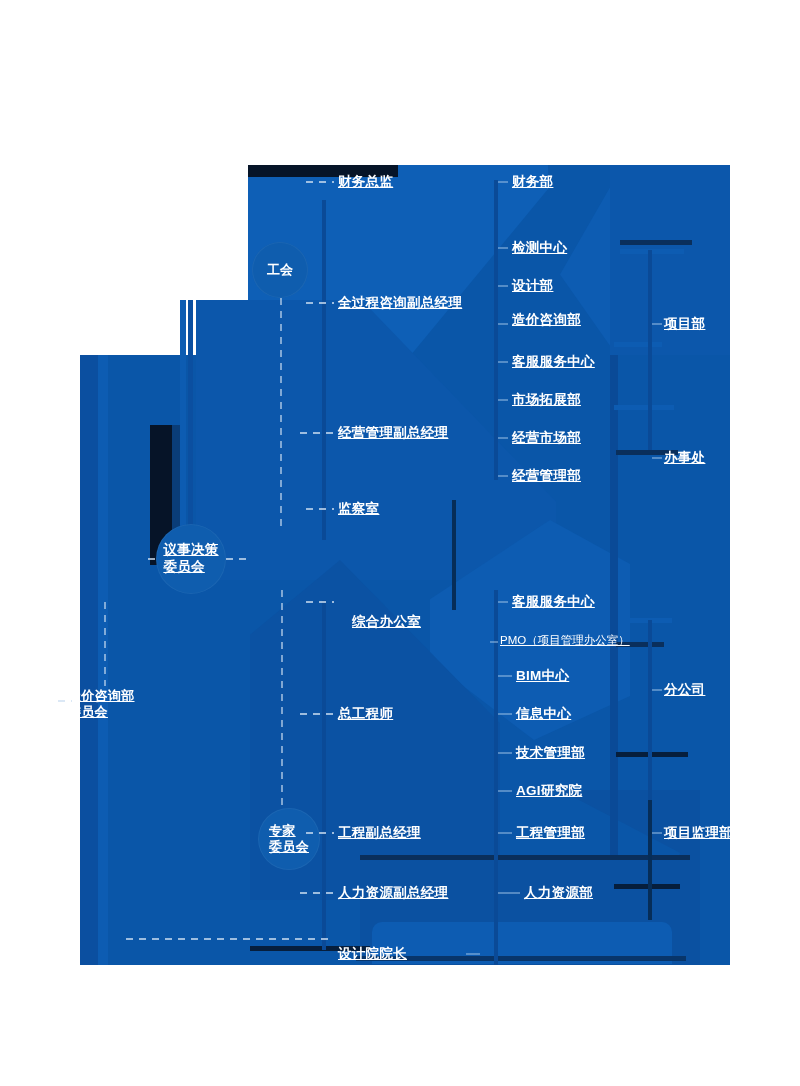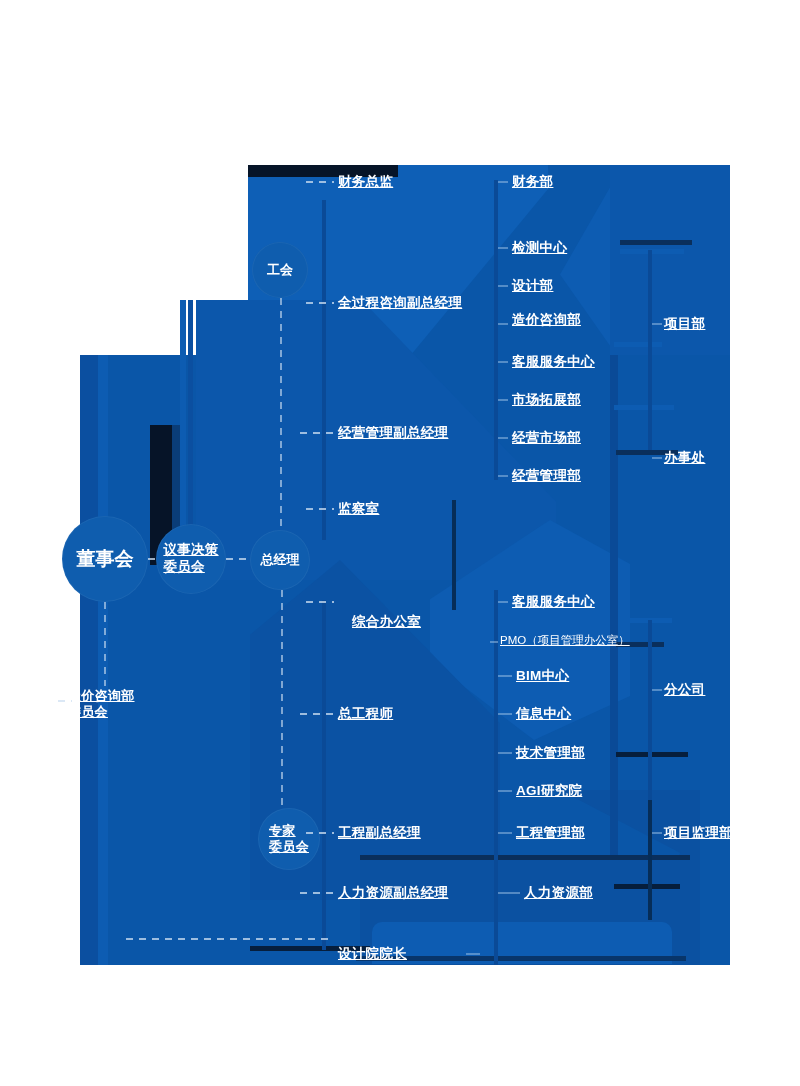--- a/index.html
+++ b/index.html
@@ -114,34 +114,28 @@
 
   <div class="rail" style="left:494px;top:180px;height:300px;"></div>
   <div class="rail" style="left:494px;top:590px;height:375px;"></div>
   <div class="rail dk" style="left:452px;top:500px;height:110px;"></div>
   <div class="rail" style="left:648px;top:250px;height:200px;"></div>
   <div class="rail" style="left:648px;top:620px;height:180px;"></div>
   <div class="rail dk" style="left:648px;top:800px;height:120px;"></div>
   <div class="rail" style="left:322px;top:200px;height:340px;"></div>
   <div class="rail" style="left:322px;top:600px;height:350px;"></div>
 
-  <div class="circle c-board">
-    <span>董事会</span>
-  </div>
 
   <div class="circle c-deci">
     <span class="lbl two" style="position:static;font-size:13.5px;">
       <span>议事决策</span><br>
       <span>委员会</span>
     </span>
   </div>
 
-  <div class="circle c-gm">
-    <span>总经理</span>
-  </div>
 
   <div class="circle c-union">
     <span>工会</span>
   </div>
 
   <div class="circle c-expert">
     <span class="lbl two" style="position:static;font-size:13px;">
       <span>专家</span><br>
       <span>委员会</span>
     </span>

